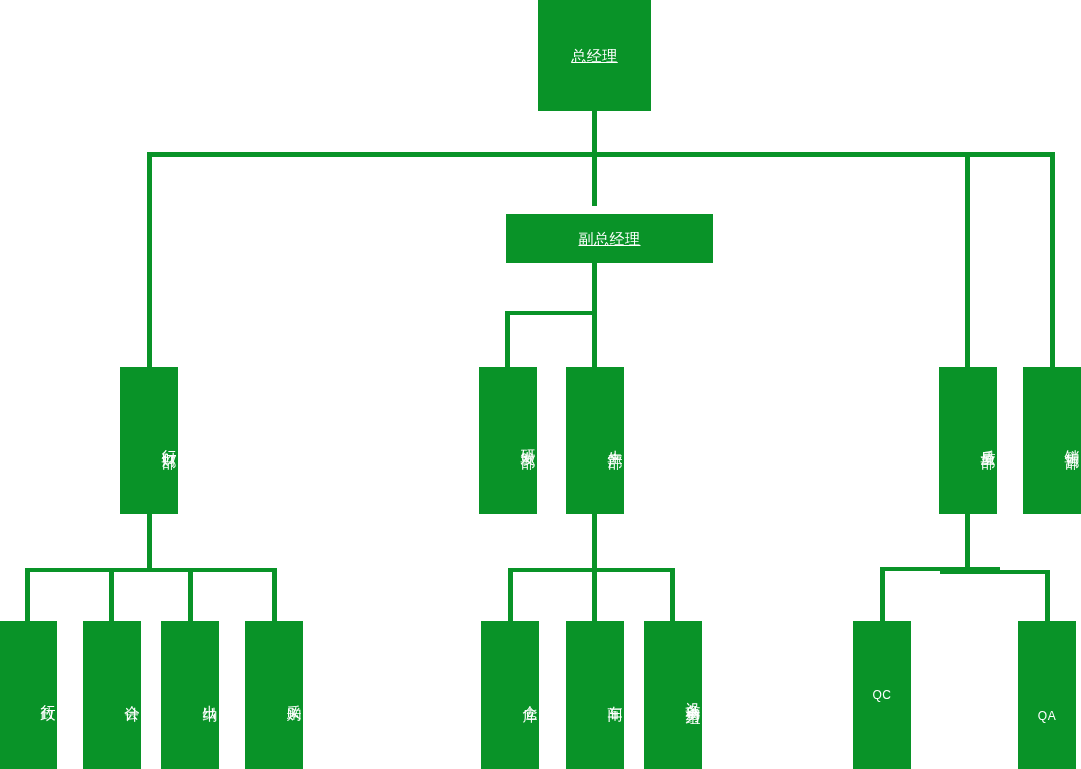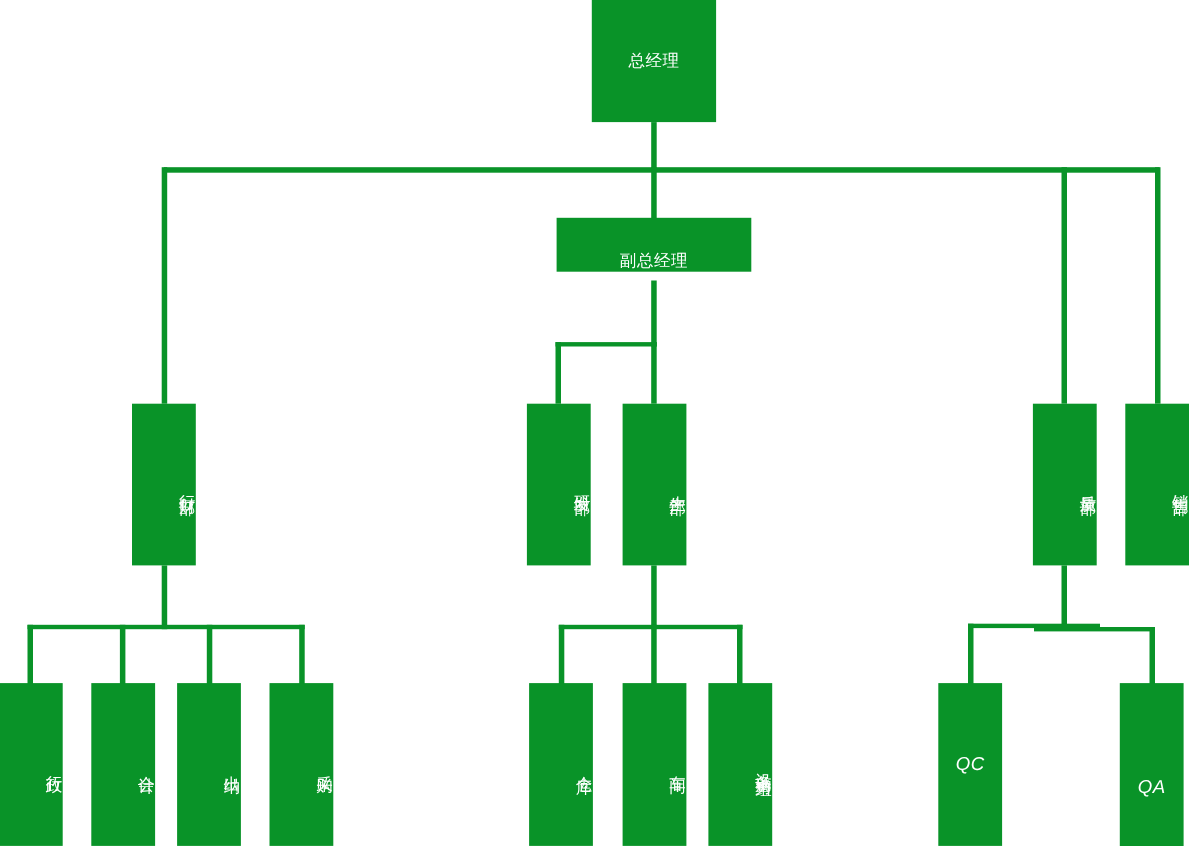--- a/index.html
+++ b/index.html
@@ -28,32 +28,32 @@
     line-height: 1.18;
     text-align: center;
   }
   .node .label {
     display: block;
     width: 100%;
   }
   .node.horiz .label {
     font-size: 15px;
     letter-spacing: 0.5px;
+    text-decoration: underline;
   }
   .node.vert .label {
     font-size: 15px;
     writing-mode: vertical-rl;
     text-orientation: upright;
     letter-spacing: 2px;
     margin: 0 auto;
   }
   .node.latin .label {
-    font-size: 17px;
+    font-size: 12px;
     letter-spacing: 0.5px;
-    font-style: italic;
   }
   .conn {
     position: absolute;
     background: #099328;
   }
 </style>
 </head>
 <body>
 
 <div id="chart-root">
@@ -94,21 +94,21 @@
   <div class="conn" style="left:965px; top:514px; width:5px; height:58px;"></div>
   <div class="conn" style="left:880px; top:567px; width:120px; height:4px;"></div>
   <div class="conn" style="left:940px; top:570px; width:110px; height:4px;"></div>
   <div class="conn" style="left:880px; top:567px; width:5px; height:56px;"></div>
   <div class="conn" style="left:1045px; top:570px; width:5px; height:53px;"></div>
 
   <div class="node horiz" style="left:538px; top:0px; width:113px; height:111px;">
     <span class="label">总经理</span>
   </div>
 
-  <div class="node horiz" style="left:506px; top:198px; width:177px; height:49px;align-items:flex-end;">
+  <div class="node horiz" style="left:506px; top:214px; width:207px; height:49px;">
     <span class="label">副总经理</span>
   </div>
 
   <div class="node vert" style="left:120px; top:367px; width:58px; height:147px;">
     <span class="label">行财部</span>
   </div>
 
   <div class="node vert" style="left:479px; top:367px; width:58px; height:147px;">
     <span class="label">研发部</span>
   </div>

